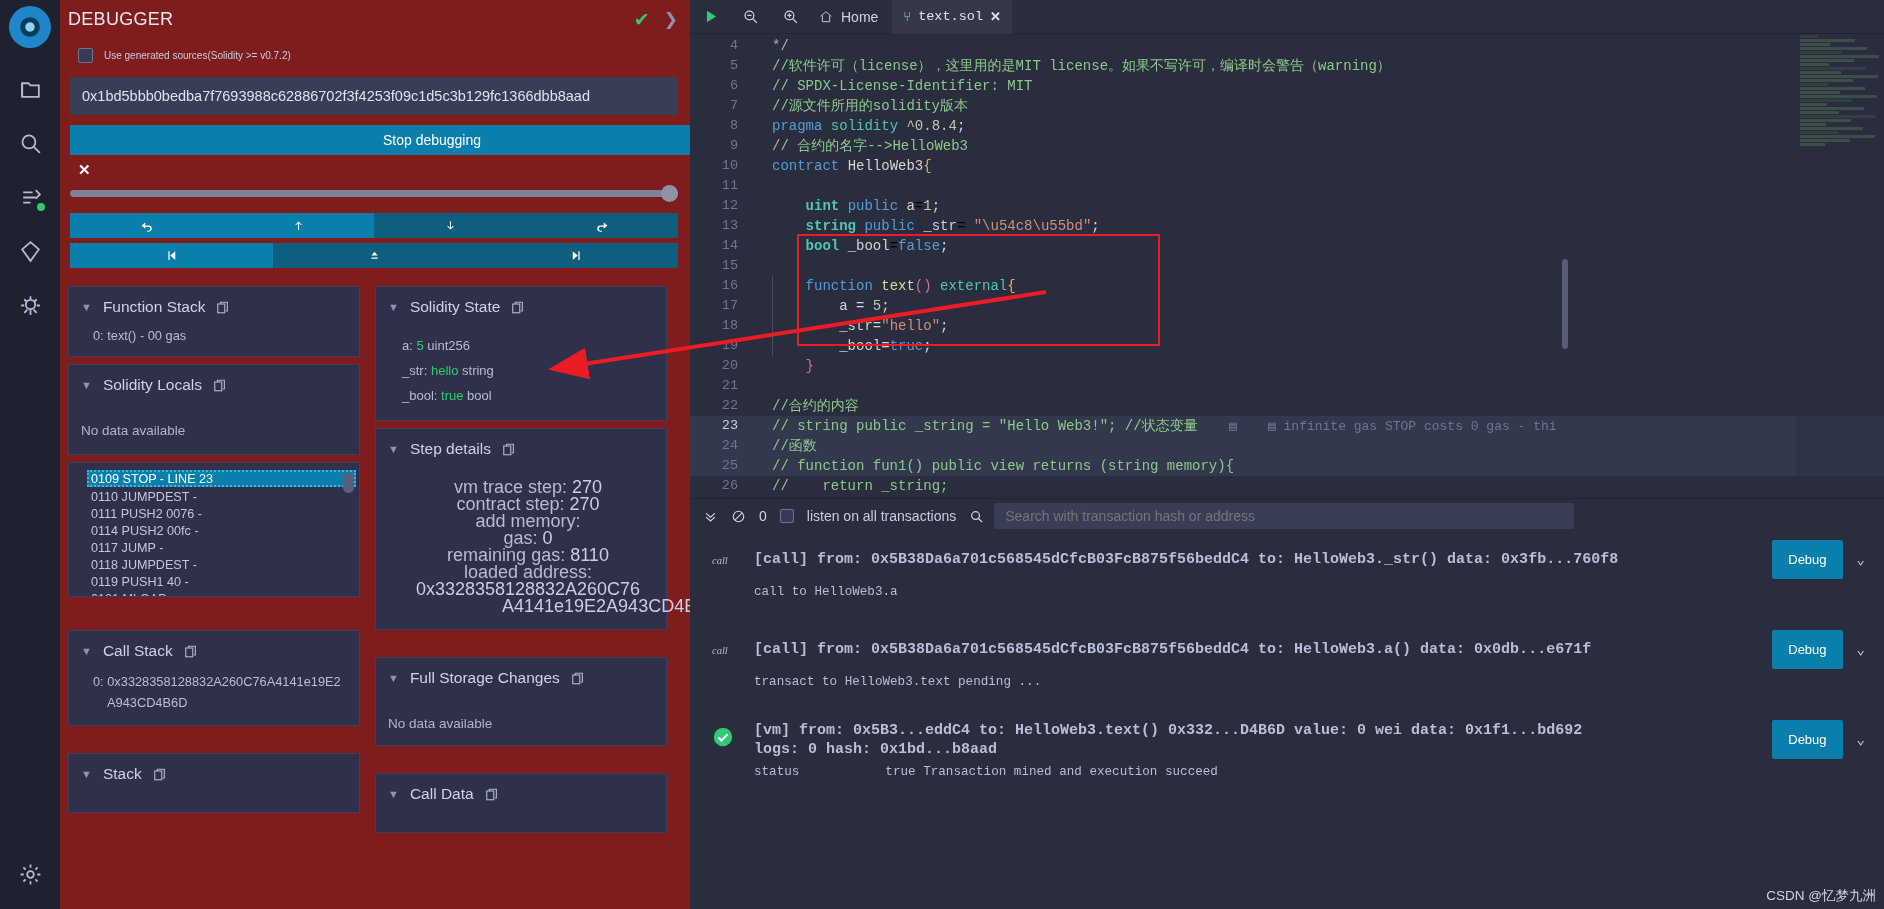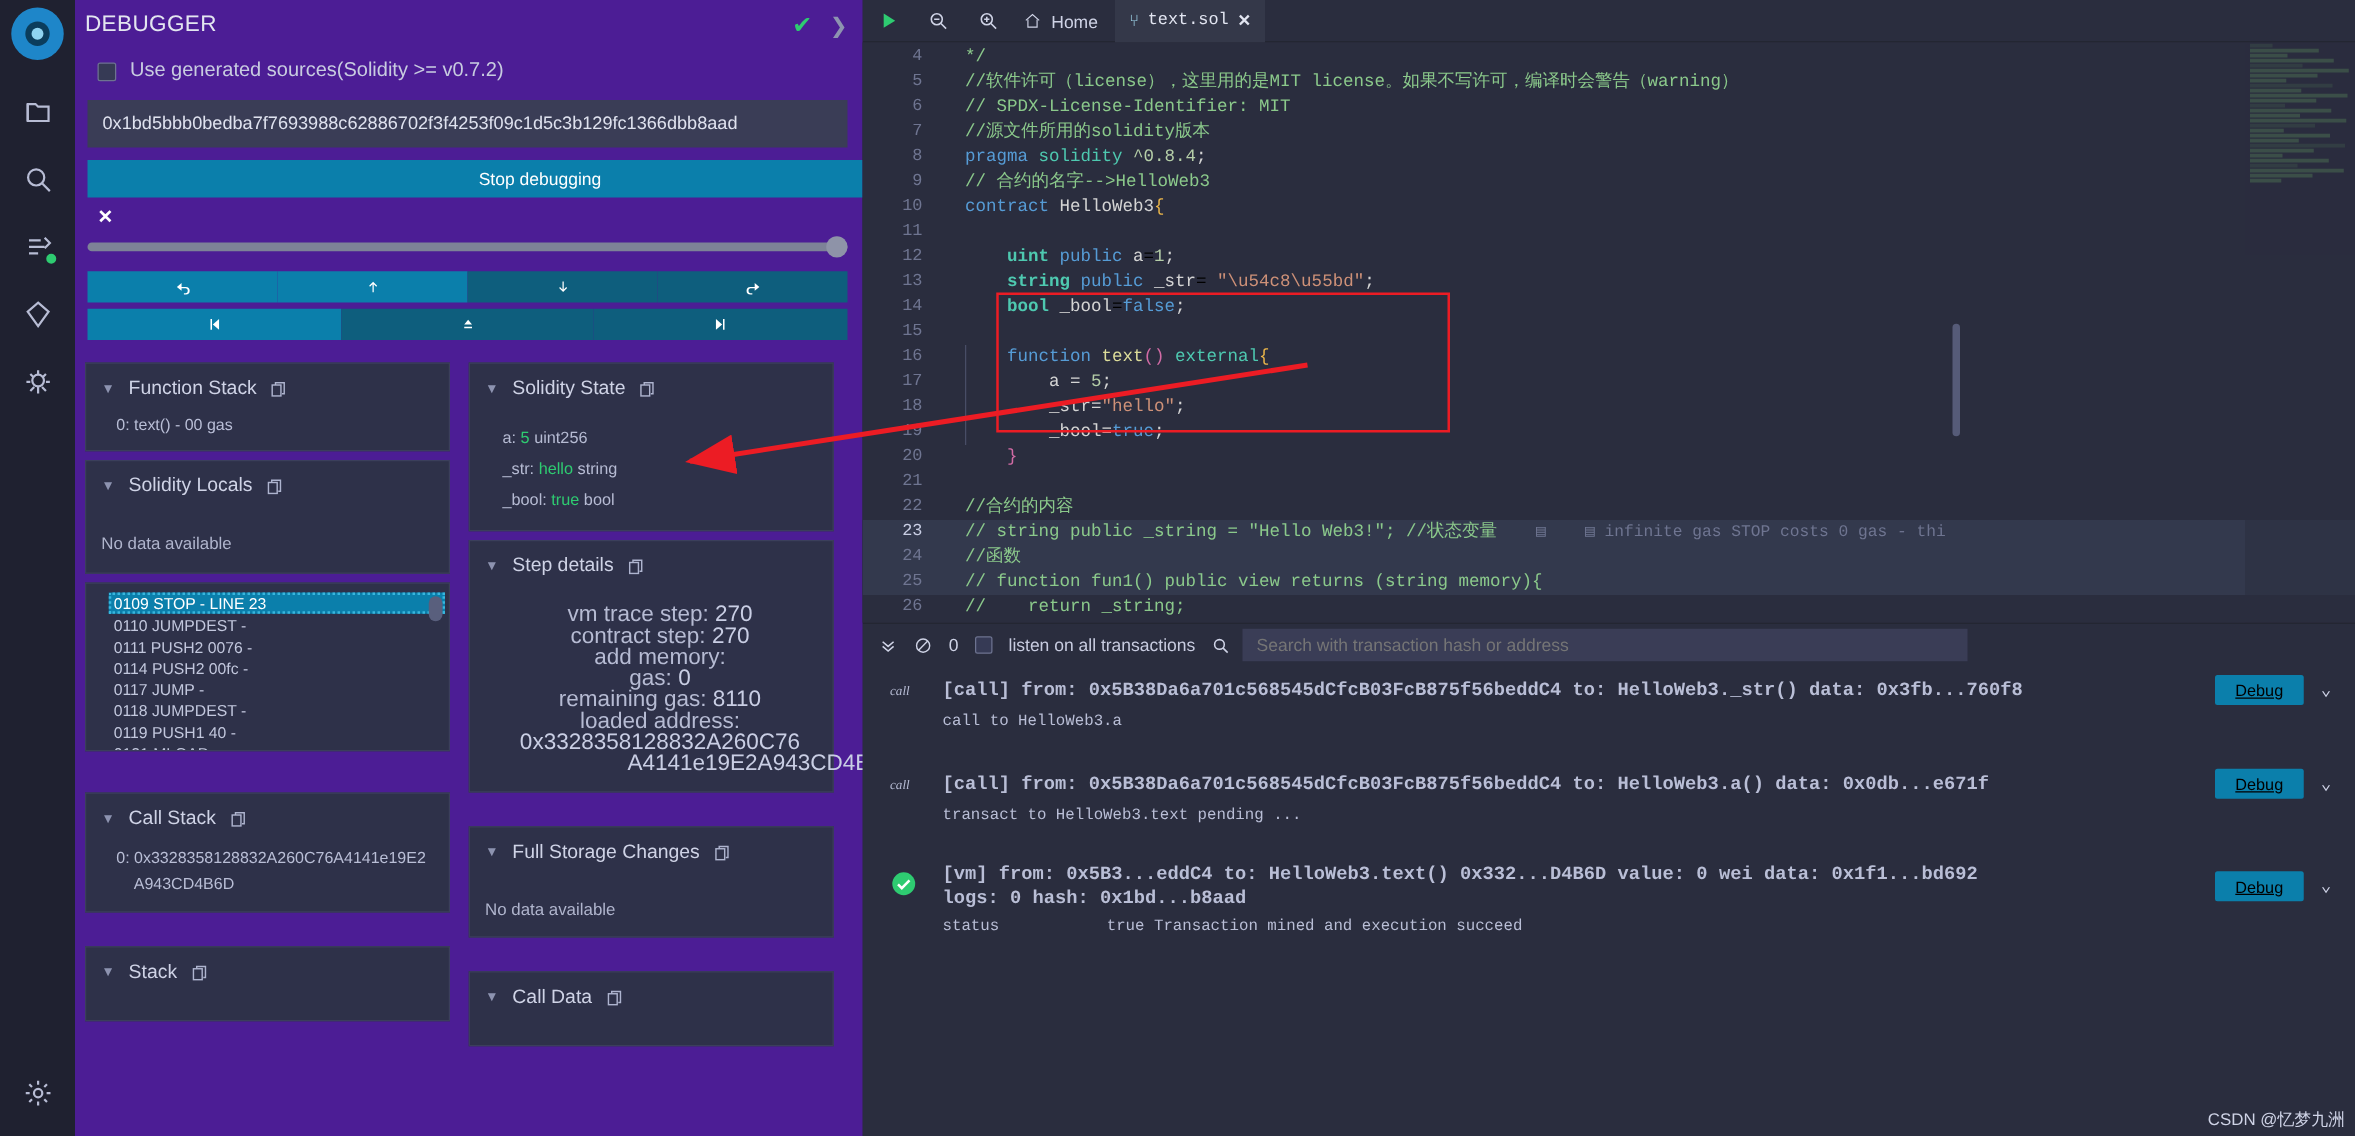--- a/index.html
+++ b/index.html
@@ -32,41 +32,41 @@
   .ibtn.gear { margin-top: auto; margin-bottom: 12px; }
   .ibtn .dot {
     position: absolute; right: 6px; bottom: 7px;
     width: 12px; height: 12px; border-radius: 50%;
     background: #2ecb71; border: 2px solid #1f2130;
   }
 
   
   .debugpanel {
     width: 630px; flex: 0 0 630px; height: 909px;
-    background: #4c1d95; overflow: hidden;
+    background: #7f1d1d; overflow: hidden;
     position: relative;
   }
   .dbg-inner { padding: 0 10px; }
   .dbg-title {
     font-size: 18px; color: #e3e6f0; letter-spacing: .3px;
     padding: 9px 0 6px 8px; font-weight: 400;
   }
   .dbg-header-icons {
     position: absolute; right: 12px; top: 8px;
     display: flex; gap: 14px; align-items: center;
   }
   .dbg-header-icons .chk { color: #2ecb71; font-size: 19px; cursor: pointer; }
   .dbg-header-icons .chev { color: #8d93b0; font-size: 17px; cursor: pointer; }
 
   .checkrow { display: flex; align-items: center; gap: 11px; padding: 12px 8px 14px 8px; }
   .checkbox {
     width: 15px; height: 15px; border: 1px solid #6d7390;
     background: #363a55; border-radius: 2px; cursor: pointer;
   }
-  .checkrow span { font-size: 16px; color: #c8cce0; }
+  .checkrow span { font-size: 10px; color: #c8cce0; }
 
   .txinput {
     height: 38px; background: #3a3d56; border: none; width: 608px;
     color: #dfe2ef; font-size: 14.5px; padding: 0 12px;
     display: flex; align-items: center; margin: 0 0 10px 0;
     font-family: "Liberation Sans", sans-serif;
     white-space: nowrap; overflow: hidden;
   }
   .stopbtn {
     height: 30px; width: 724px; background: #0b7fab; color: #fff;
@@ -205,23 +205,23 @@
     color: #9da3bd; font-size: 14px; border: none; padding: 0 11px;
     font-family: "Liberation Sans", sans-serif;
   }
   .logs { flex: 1; overflow: hidden; padding: 2px 0 0 0; font-family: "Liberation Mono", monospace; }
   .logrow { display: flex; align-items: center; padding: 5px 13px 5px 22px; position: relative; }
   .logrow .bullet { width: 42px; flex: 0 0 42px; padding-top: 2px; font-size: 10.5px; color: #b6bbd3; font-style: italic; font-family: "Liberation Serif", serif; }
   .logrow .okico { width: 42px; flex: 0 0 42px; }
   .logrow .okico svg { width: 22px; height: 22px; }
   .logtext { flex: 1; font-size: 15px; color: #b9bed6; line-height: 19px; white-space: nowrap; overflow: hidden; font-weight: bold; }
   .dbgbtn {
-    background: #0b7fab; color: #000000; font-size: 13px; height: 24px;
+    background: #0b7fab; color: #ffffff; font-size: 13px; height: 39px;
     padding: 0 16px; display: flex; align-items: center; cursor: pointer; border: none;
-    border-radius: 2px; font-family: "Liberation Sans", sans-serif; text-decoration: underline;
+    border-radius: 2px; font-family: "Liberation Sans", sans-serif;
   }
   .chevbtn { color: #cfd3e6; font-size: 14px; padding: 0 6px 0 14px; cursor: pointer; }
   .logactions { display: flex; align-items: center; }
   .logsub { padding: 1px 13px 4px 64px; font-size: 12.6px; color: #b9bed6; }
 
   .arrow-svg { position: absolute; left: 0; top: 0; pointer-events: none; }
   .watermark {
     position: absolute; right: 8px; bottom: 4px; color: #cfd3e6;
     font-size: 13.5px; font-family: "Liberation Sans", sans-serif;
   }

